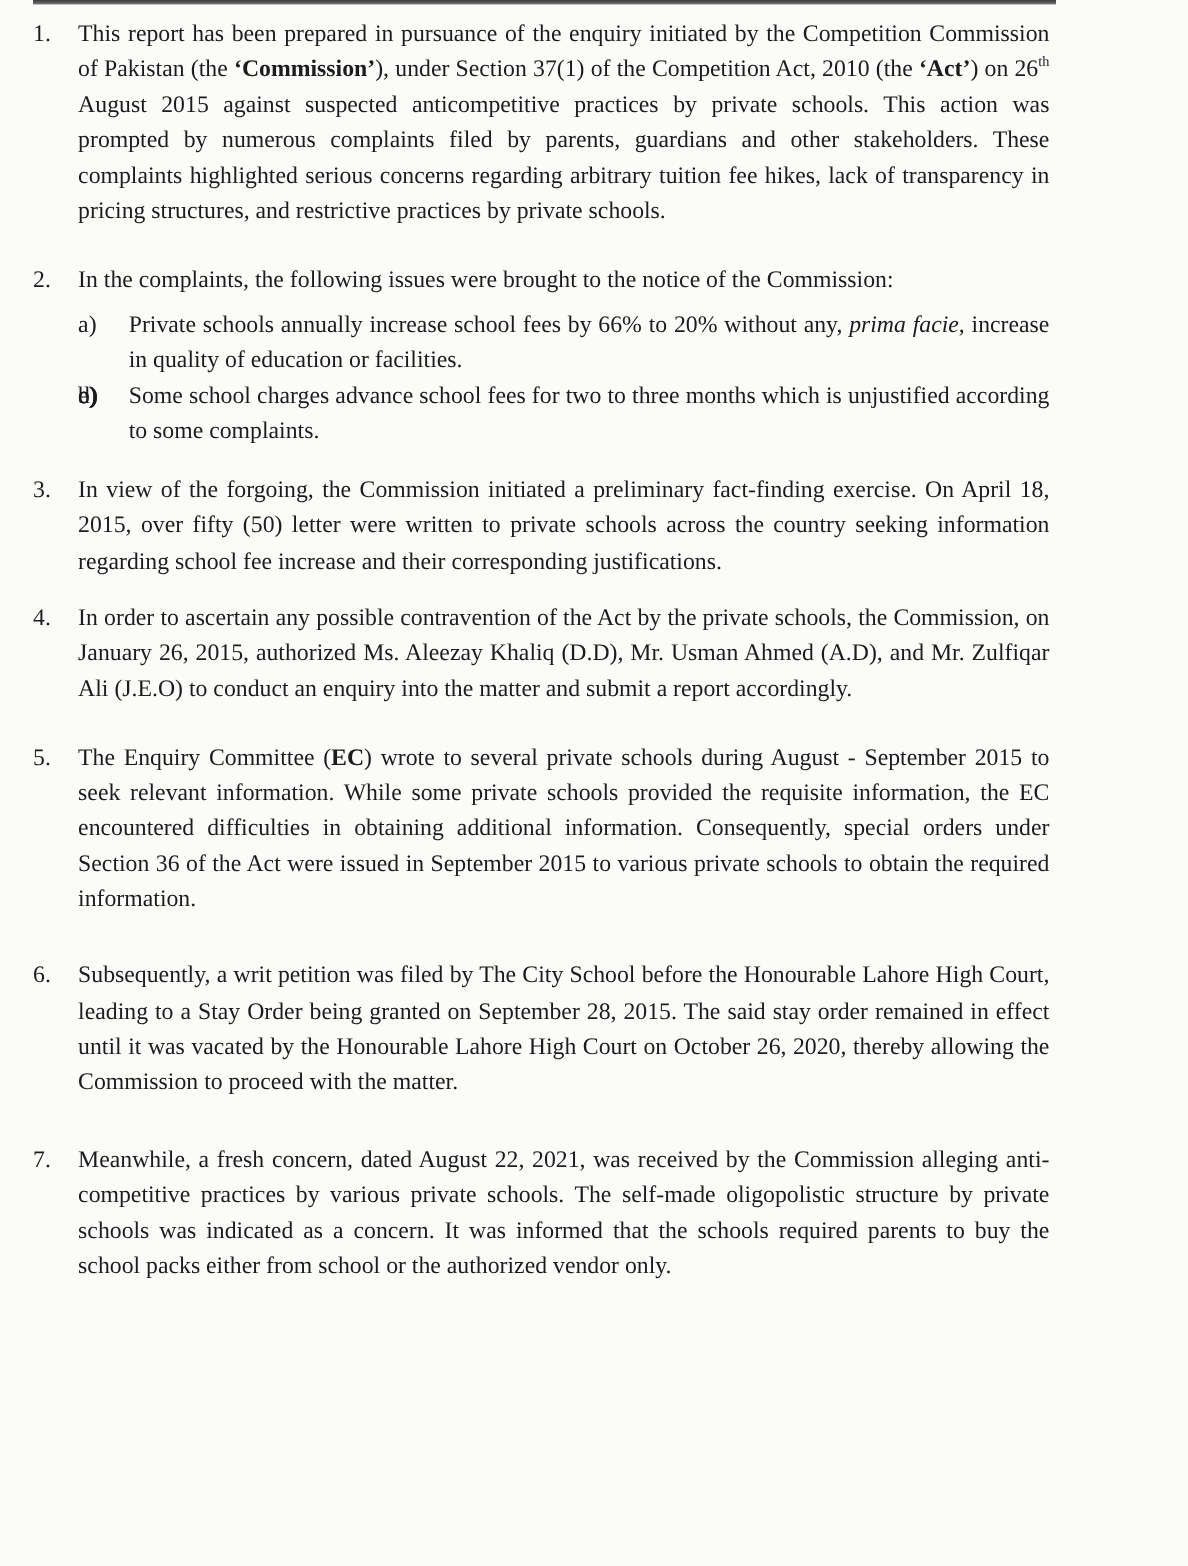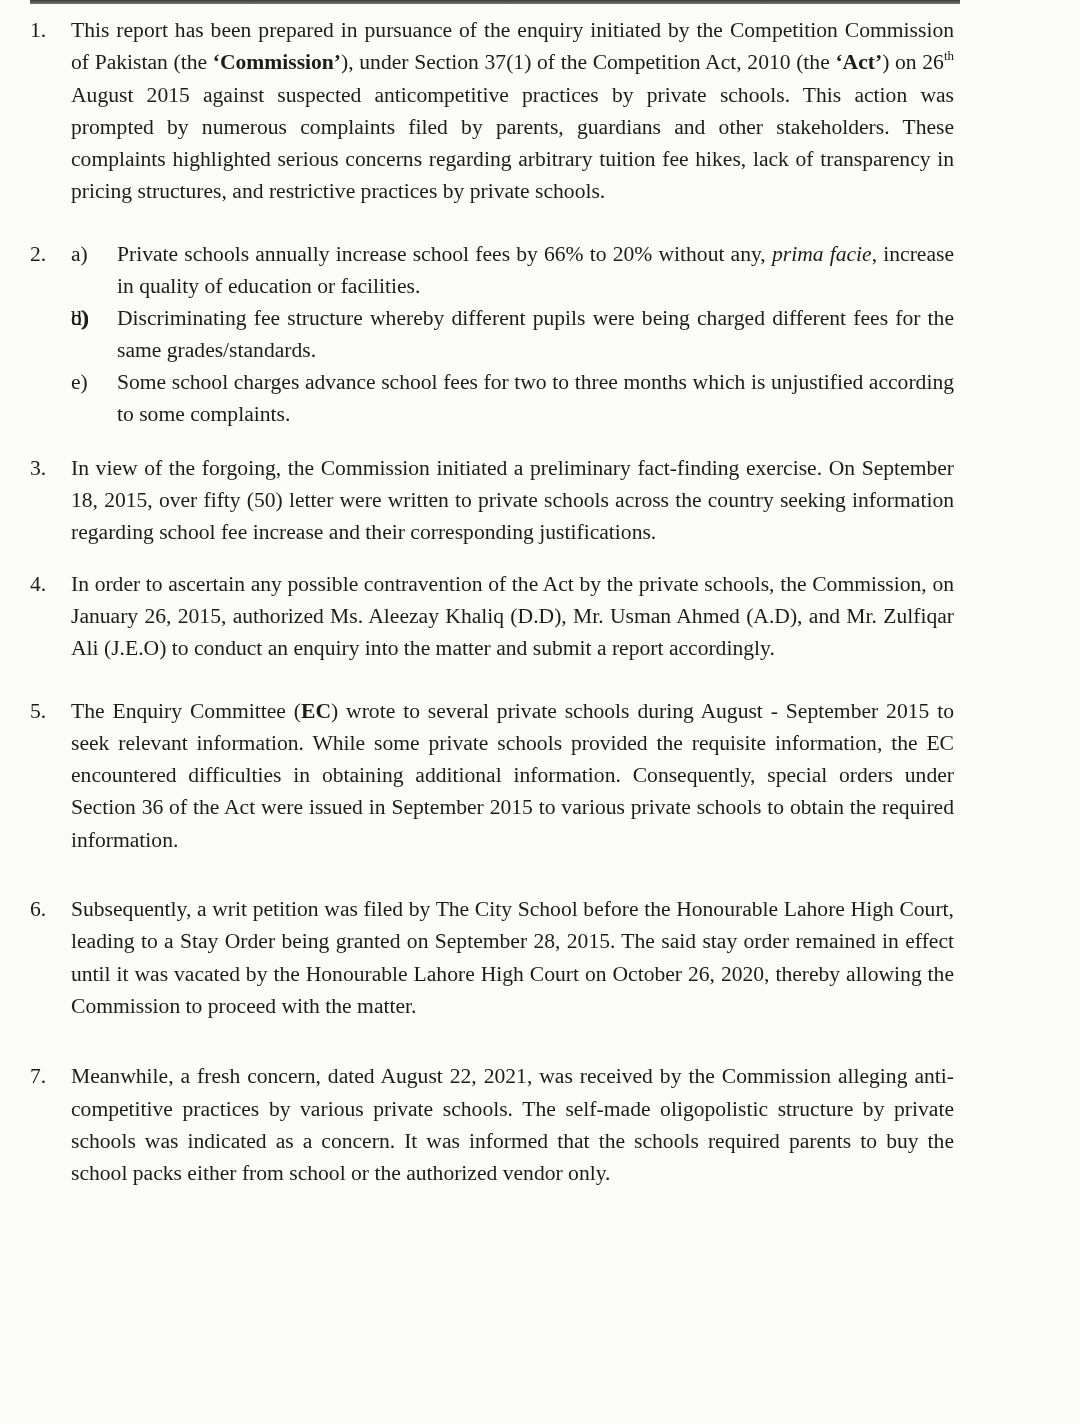--- a/index.html
+++ b/index.html
@@ -74,45 +74,45 @@
 
 <div class="page">
 
   <div class="para" id="p1">
     <span class="num">1.</span>
     <p><span>This report has been prepared in pursuance of the enquiry initiated by the Competition Commission of Pakistan (the </span><b>‘Commission’</b><span>), under Section 37(1) of the Competition Act, 2010 (the </span><b>‘Act’</b><span>) on 26</span><sup>th</sup><span> August 2015 against suspected anticompetitive practices by private schools. This action was prompted by numerous complaints filed by parents, guardians and other stakeholders. These complaints highlighted serious concerns regarding arbitrary tuition fee hikes, lack of transparency in pricing structures, and restrictive practices by private schools.</span></p>
   </div>
 
   <div class="para" id="p2">
     <span class="num">2.</span>
+    <p>In the complaints, the following issues were brought to the notice of the Commission:</p>
     <div class="sub-list">
       <div class="sub-item">
         <span class="letter">a)</span>
         <span><span>Private schools annually increase school fees by 66% to 20% without any, </span><i>prima facie</i><span>, increase in quality of education or facilities.</span></span>
       </div>
       <div class="sub-item">
         <span class="letter">b)</span>
       </div>
       <div class="sub-item">
         <span class="letter">c)</span>
       </div>
       <div class="sub-item">
         <span class="letter">d)</span>
-        <span>Discriminating fee structure whereby different pupils were being charged different fees for the same grades/standards.</span>
       </div>
       <div class="sub-item">
         <span class="letter">e)</span>
         <span>Some school charges advance school fees for two to three months which is unjustified according to some complaints.</span>
       </div>
     </div>
   </div>
 
   <div class="para" id="p3">
     <span class="num">3.</span>
-    <p>In view of the forgoing, the Commission initiated a preliminary fact-finding exercise. On September 18, 2015, over fifty (50) letter were written to private schools across the country seeking information regarding school fee increase and their corresponding justifications.</p>
+    <p>In view of the forgoing, the Commission initiated a preliminary fact-finding exercise. On April 18, 2015, over fifty (50) letter were written to private schools across the country seeking information regarding school fee increase and their corresponding justifications.</p>
   </div>
 
   <div class="para" id="p4">
     <span class="num">4.</span>
     <p>In order to ascertain any possible contravention of the Act by the private schools, the Commission, on January 26, 2015, authorized Ms. Aleezay Khaliq (D.D), Mr. Usman Ahmed (A.D), and Mr. Zulfiqar Ali (J.E.O) to conduct an enquiry into the matter and submit a report accordingly.</p>
   </div>
 
   <div class="para" id="p5">
     <span class="num">5.</span>
     <p><span>The Enquiry Committee (</span><b>EC</b><span>) wrote to several private schools during August - September 2015 to seek relevant information. While some private schools provided the requisite information, the EC encountered difficulties in obtaining additional information. Consequently, special orders under Section 36 of the Act were issued in September 2015 to various private schools to obtain the required information.</span></p>

